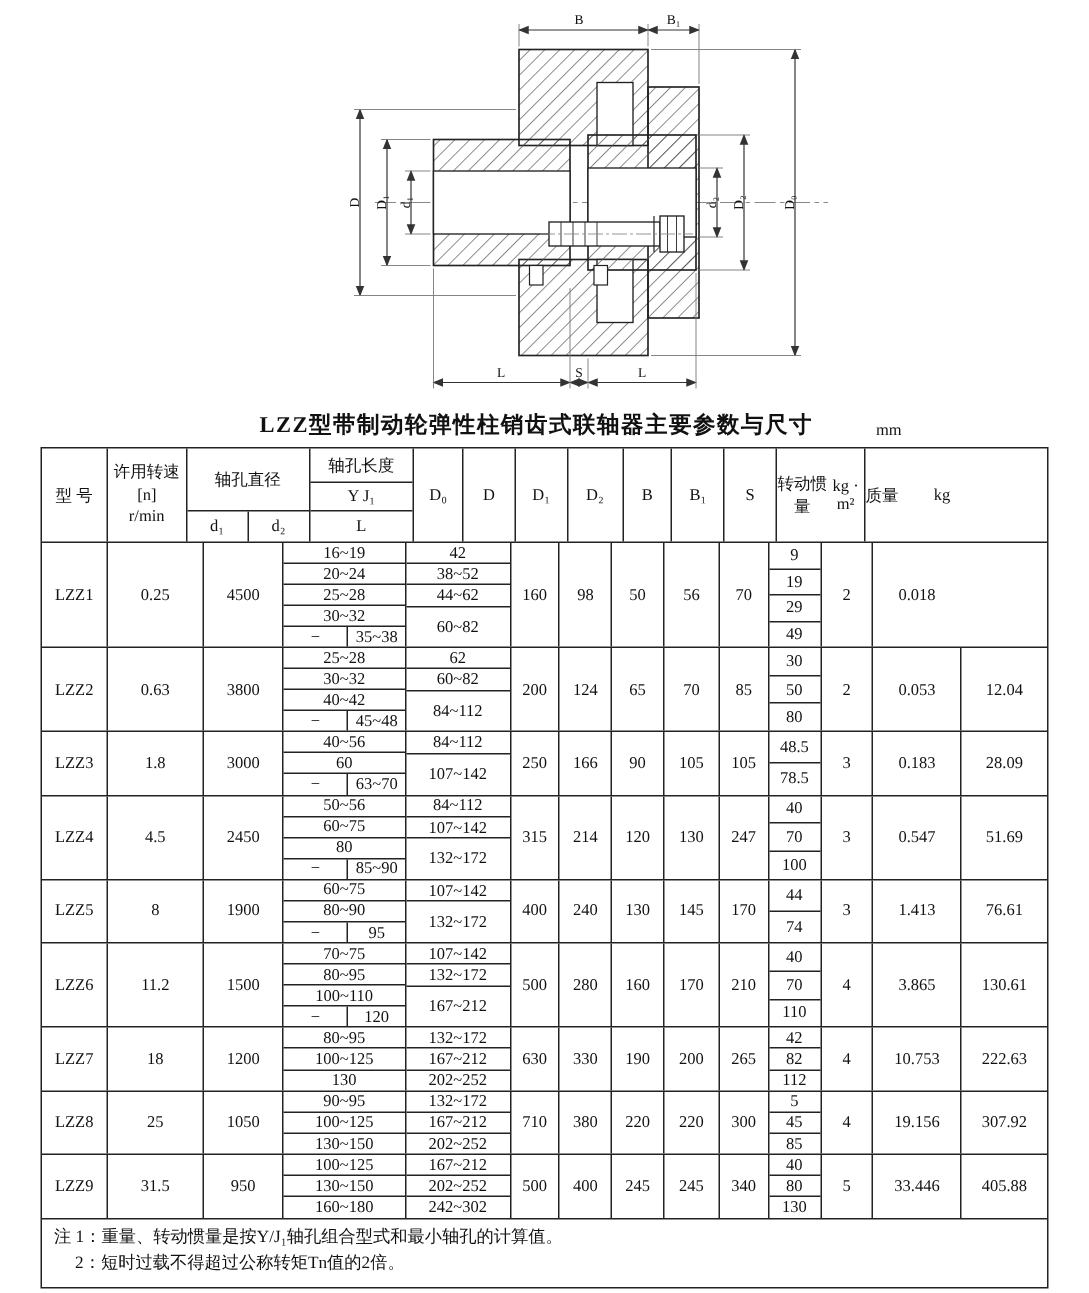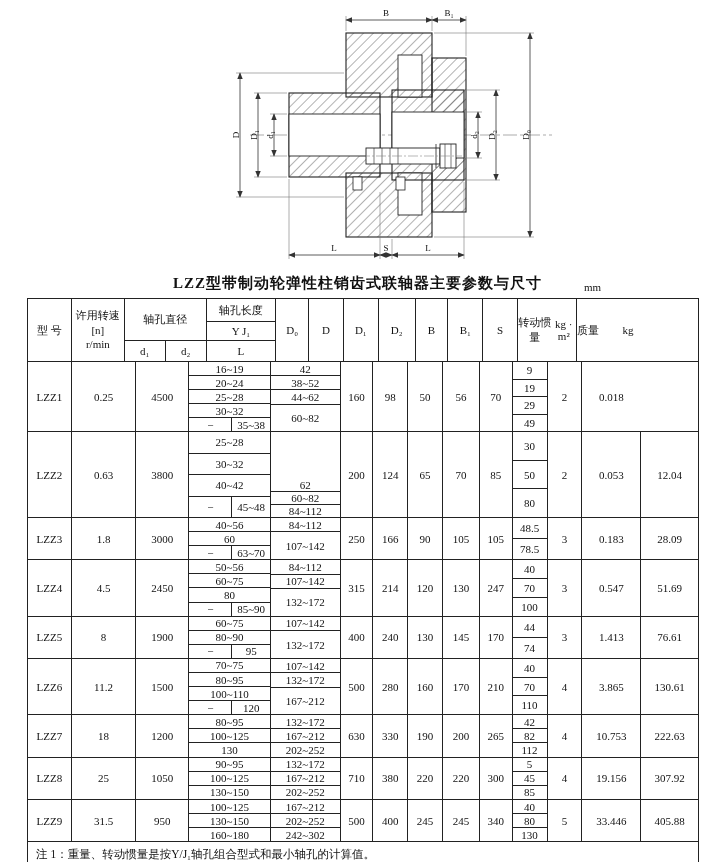--- a/index.html
+++ b/index.html
@@ -243,21 +243,21 @@
           <div class="stack c-bore bl">
             <div class="srow">25~28</div>
             <div class="srow">30~32</div>
             <div class="srow">40~42</div>
             <div class="srow split">
               <div class="p1">−</div>
               <div class="p2">45~48</div>
             </div>
           </div>
           <div class="stack c-len bl">
-            <div class="srow" style="flex: 1 1 0%; margin-top: 46px;">62</div>
+            <div class="srow" style="flex: 1 1 0%;">62</div>
             <div class="srow" style="flex: 1 1 0%;">60~82</div>
             <div class="srow" style="flex: 2 1 0%;">84~112</div>
           </div>
           <div class="cell c-d0 bl">200</div>
           <div class="cell c-d bl">124</div>
           <div class="cell c-dc1 bl">65</div>
           <div class="cell c-dc2 bl">70</div>
           <div class="cell c-b bl">85</div>
           <div class="stack c-b1 bl">
             <div class="srow">30</div>

